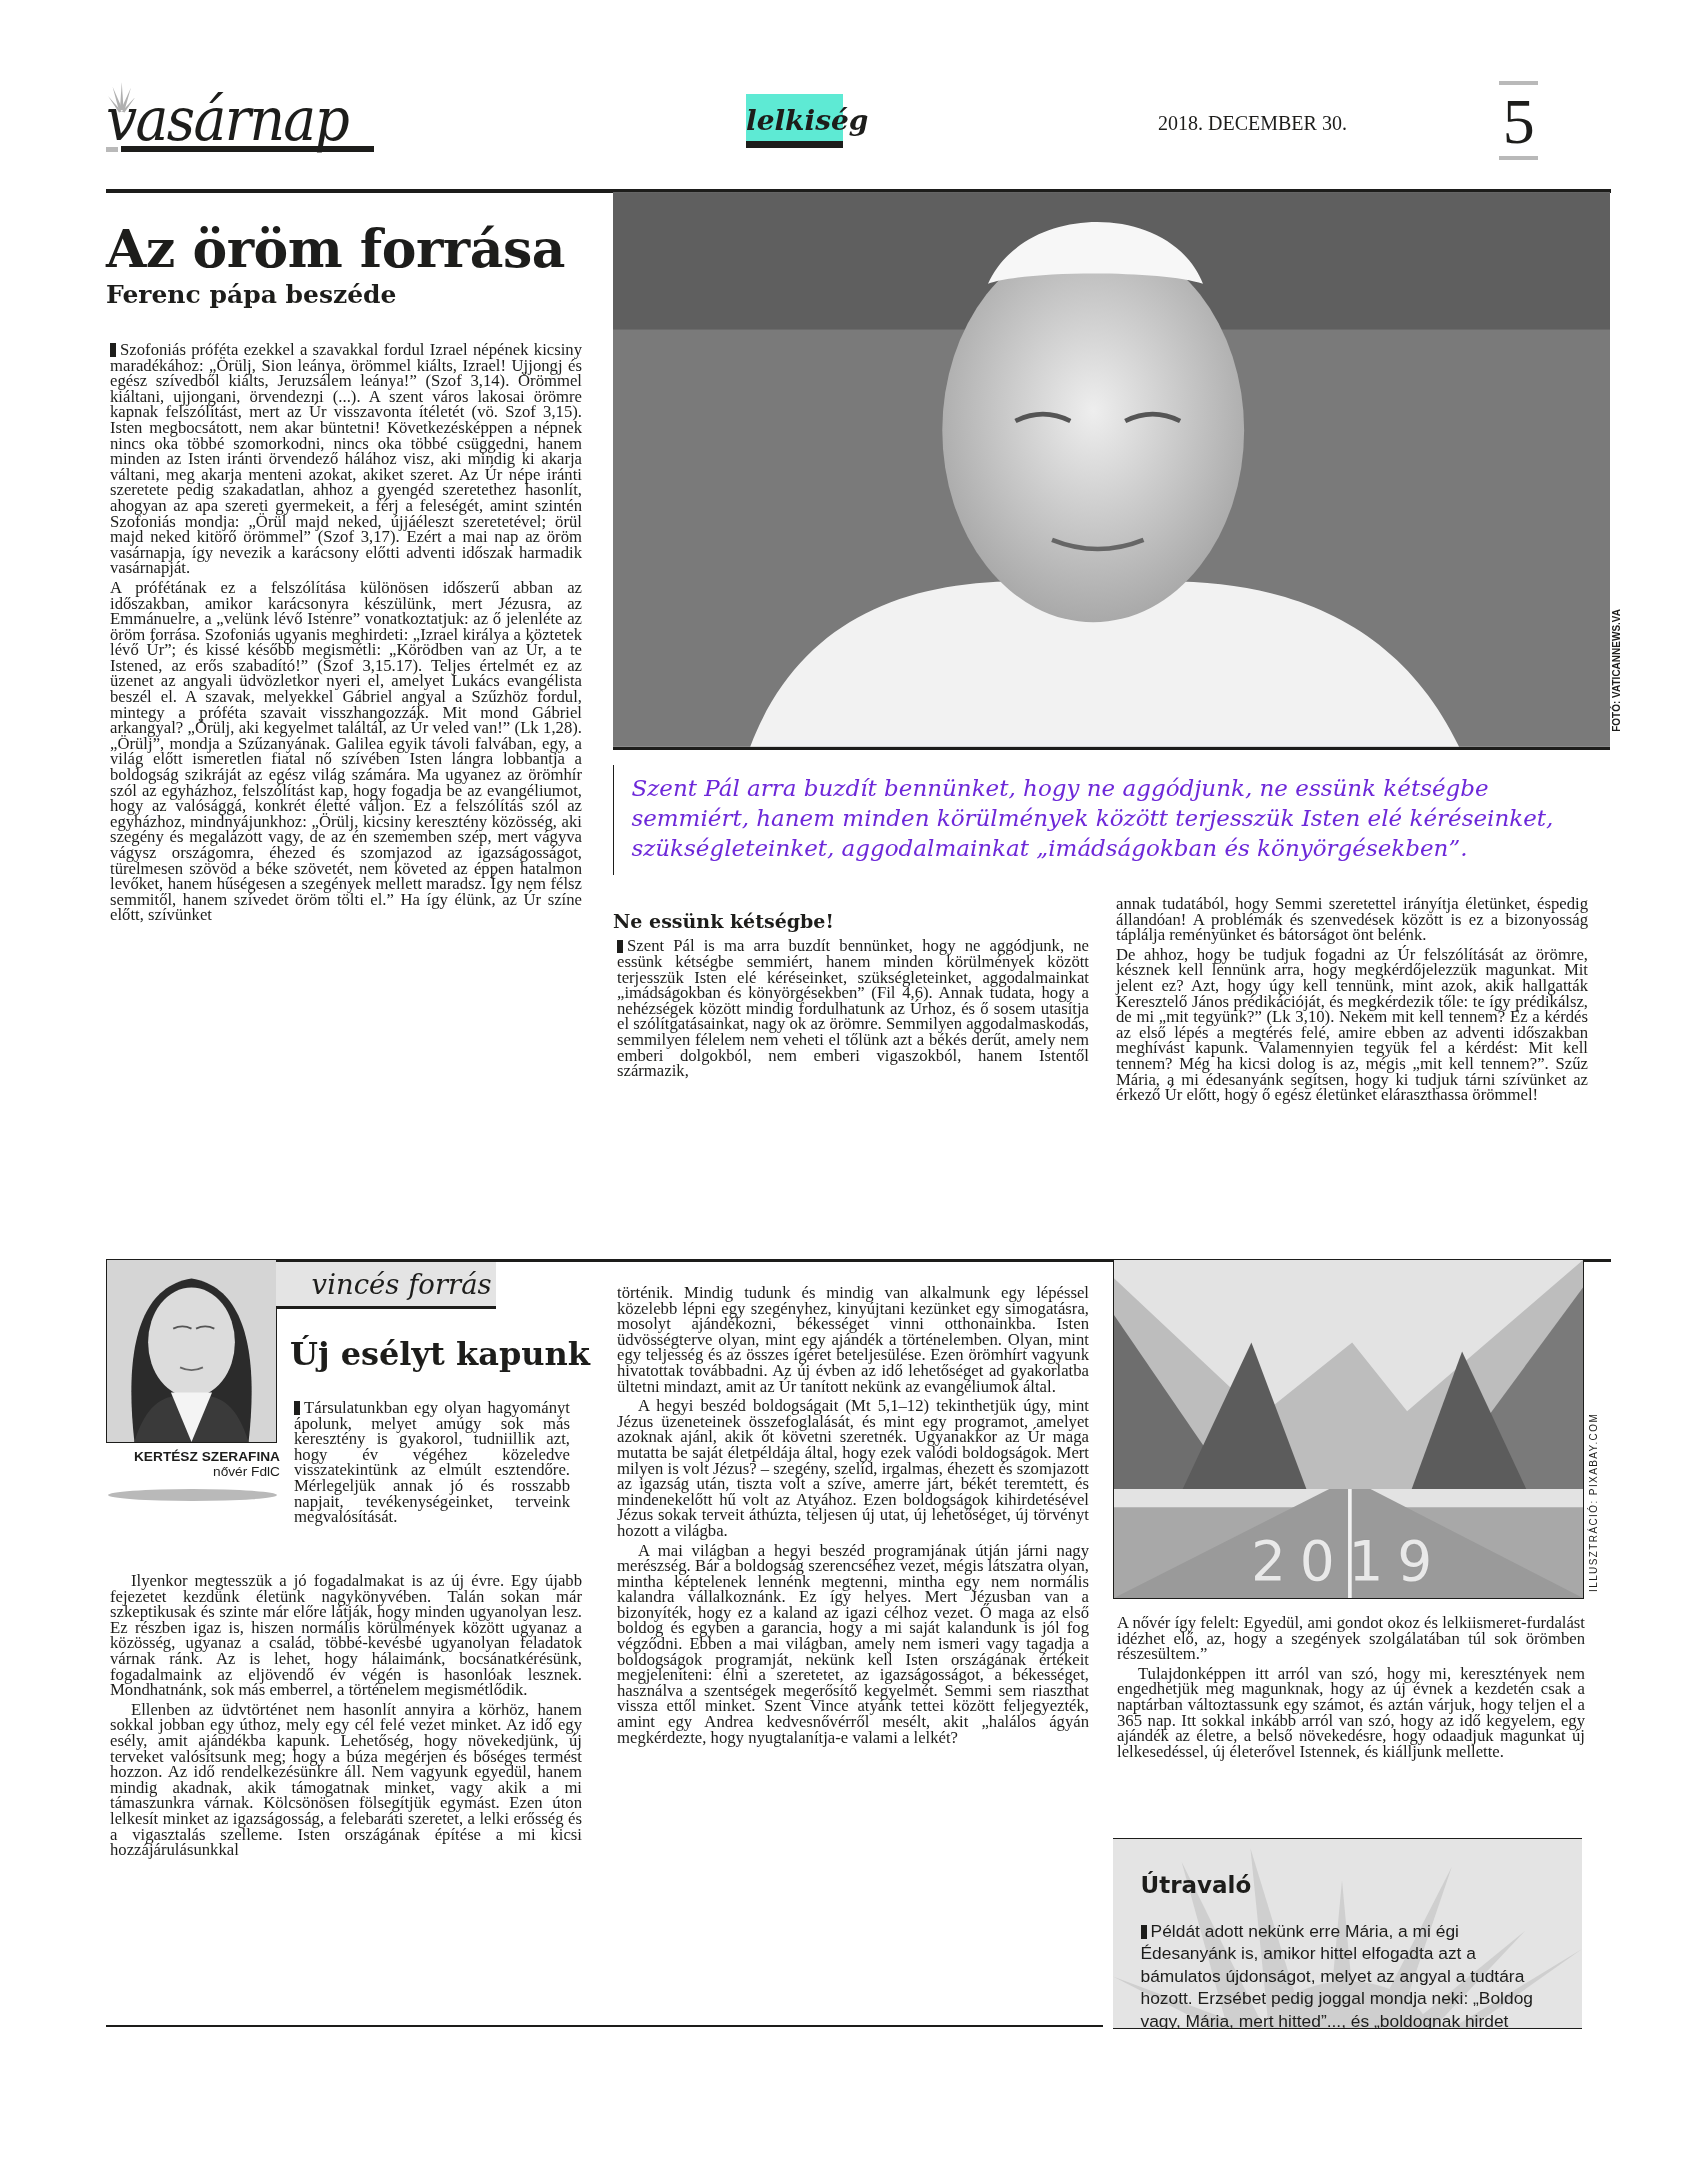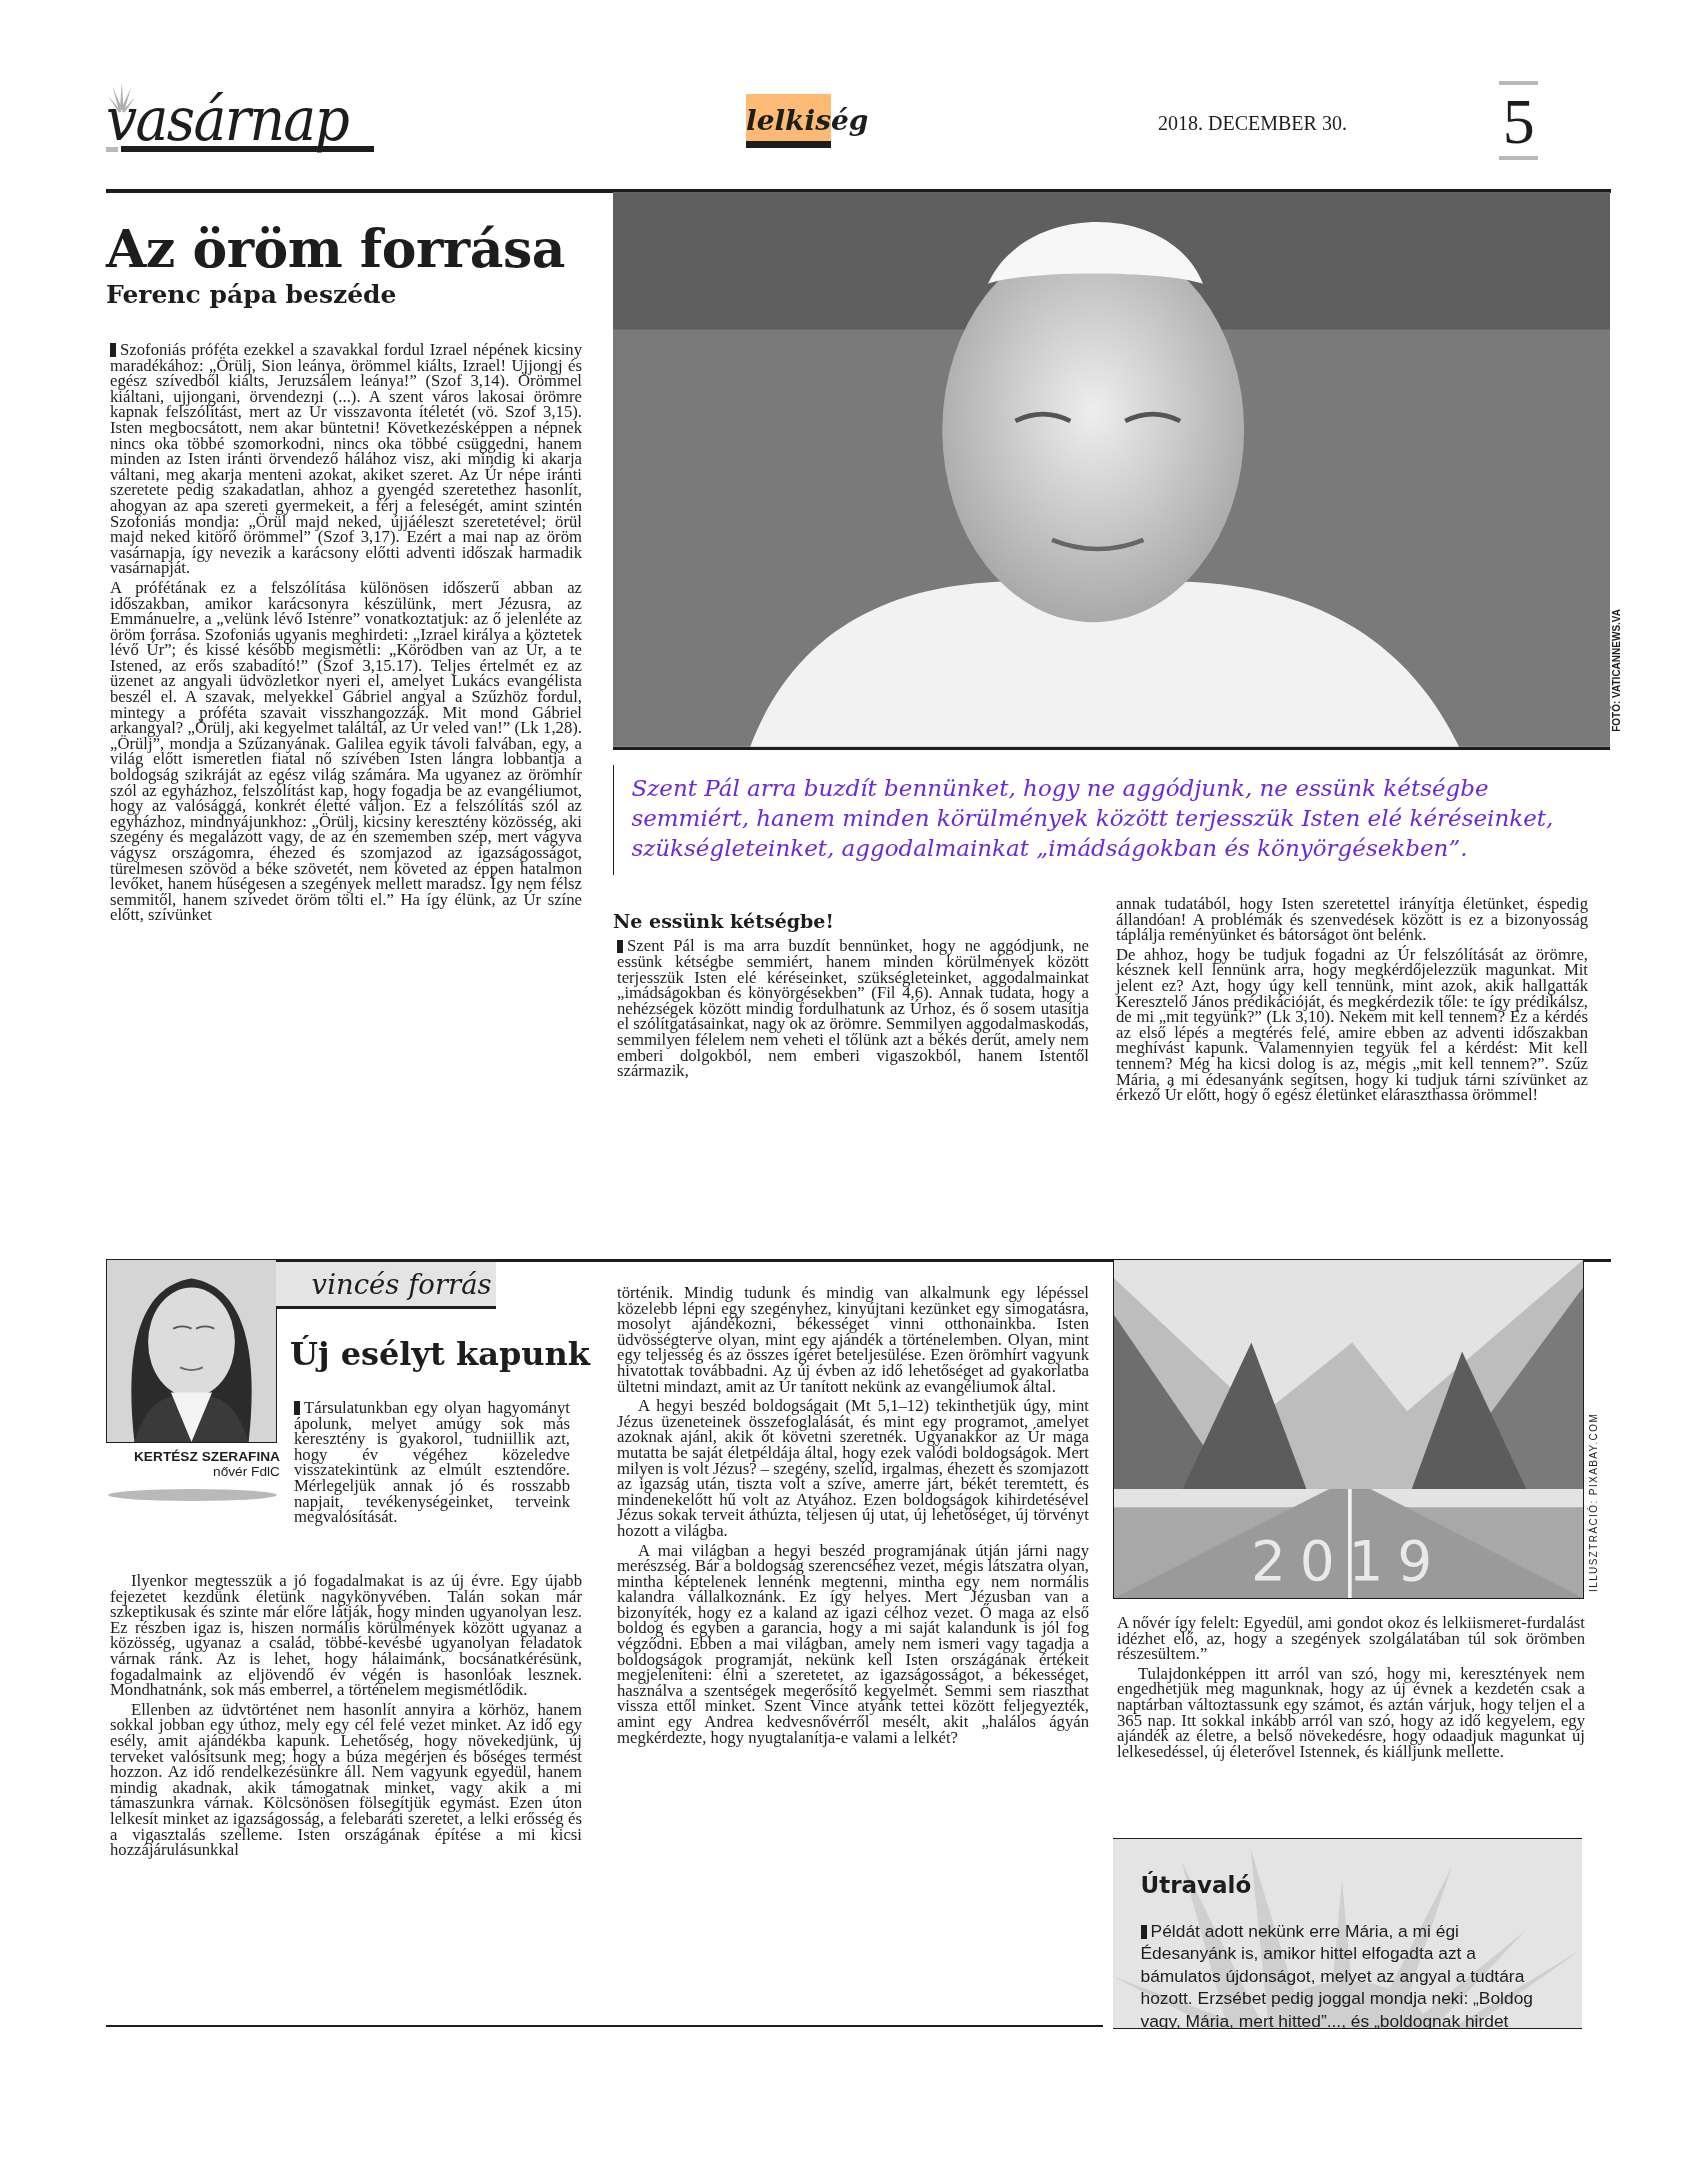--- a/index.html
+++ b/index.html
@@ -9,21 +9,21 @@
 
   
   .logo { left:106px; top:81px; width:275px; height:69px; }
   .logo-burst { position:absolute; left:1.8px; top:0.9px; width:27.5px; height:37px; }
   .logo-text { position:absolute; left:0; top:9.2px; font-family:"DejaVu Serif", serif; font-style:italic;
                font-size:60px; line-height:59px; letter-spacing:-1.8px; color:#1d1d1b; transform:scaleX(0.92); transform-origin:left top; }
   .logo-bar { position:absolute; left:0; top:65px; width:268px; height:6.4px; }
   .logo-bar .g { position:absolute; left:0; top:1.4px; width:12px; height:4.6px; background:#b9b9b9; }
   .logo-bar .b { position:absolute; left:15px; top:0; width:253px; height:6.4px; background:#1d1d1b; }
 
-  .rubric { left:746px; top:94px; width:85px; height:50px; background:#fdba74; }
+  .rubric { left:746px; top:94px; width:97px; height:50px; background:#5eead4; }
   .rubric-label { position:absolute; left:0; right:0; top:10px; text-align:center; font-style:italic; font-weight:bold;
                   font-size:28px; font-family:"DejaVu Serif", serif; }
   .rubric-bar { position:absolute; left:0; right:0; bottom:-3.7px; height:6.4px; background:#1d1d1b; }
 
   .date { left:1158px; top:112px; font-family:"Liberation Serif", serif; font-size:20px; letter-spacing:0; }
   .pageno-box { left:1499px; top:81px; width:39px; height:79px; }
   .pageno-box .t { position:absolute; left:0; top:0; width:39px; height:3.7px; background:#b9b9b9; }
   .pageno-box .bt { position:absolute; left:0; bottom:0; width:39px; height:3.7px; background:#b9b9b9; }
   .pageno { position:absolute; left:3.7px; top:9.2px; font-family:"Liberation Serif", serif; font-size:64px; line-height:64px; }
 
@@ -153,21 +153,21 @@
 <div class="abs pull">
   <p>Szent Pál arra buzdít bennünket, hogy ne aggódjunk, ne essünk kétségbe semmiért, hanem minden körülmények között terjesszük Isten elé kéréseinket, szükségleteinket, aggodalmainkat „imádságokban és könyörgésekben”.</p>
 </div>
 
 <div class="abs col col2">
   <div class="h3">Ne essünk kétségbe!</div>
   <p><span class="sq"></span><span>Szent Pál is ma arra buzdít bennünket, hogy ne aggódjunk, ne essünk kétségbe semmiért, hanem minden körülmények között terjesszük Isten elé kéréseinket, szükségleteinket, aggodalmainkat „imádságokban és könyörgésekben” (Fil 4,6). Annak tudata, hogy a nehézségek között mindig fordulhatunk az Úrhoz, és ő sosem utasítja el szólítgatásainkat, nagy ok az örömre. Semmilyen aggodalmaskodás, semmilyen félelem nem veheti el tőlünk azt a békés derűt, amely nem emberi dolgokból, nem emberi vigaszokból, hanem Istentől származik,</span></p>
 </div>
 
 <div class="abs col col3">
-  <p>annak tudatából, hogy Isten szeretettel irányítja életünket, éspedig állandóan! A problémák és szenvedések között is ez a bizonyosság táplálja reményünket és bátorságot önt belénk.</p>
+  <p>annak tudatából, hogy Semmi szeretettel irányítja életünket, éspedig állandóan! A problémák és szenvedések között is ez a bizonyosság táplálja reményünket és bátorságot önt belénk.</p>
   <p>De ahhoz, hogy be tudjuk fogadni az Úr felszólítását az örömre, késznek kell lennünk arra, hogy megkérdőjelezzük magunkat. Mit jelent ez? Azt, hogy úgy kell tennünk, mint azok, akik hallgatták Keresztelő János prédikációját, és megkérdezik tőle: te így prédikálsz, de mi „mit tegyünk?” (Lk 3,10). Nekem mit kell tennem? Ez a kérdés az első lépés a megtérés felé, amire ebben az adventi időszakban meghívást kapunk. Valamennyien tegyük fel a kérdést: Mit kell tennem? Még ha kicsi dolog is az, mégis „mit kell tennem?”. Szűz Mária, a mi édesanyánk segítsen, hogy ki tudjuk tárni szívünket az érkező Úr előtt, hogy ő egész életünket eláraszthassa örömmel!</p>
 </div>
 
 <div class="abs rule-mid"></div>
 
 <div class="abs portrait" role="img" aria-label="Kertész Szerafina nővér portréja">
   <svg width="169" height="182" viewBox="0 0 370 398">
     <rect width="370" height="398" fill="#d5d5d5"></rect>
     <path d="M60 398 C 40 220, 60 60, 185 40 C 310 60, 330 220, 310 398 Z" fill="#2b2b2b"></path>
     <ellipse cx="185" cy="180" rx="95" ry="120" fill="#dcdcdc"></ellipse>

